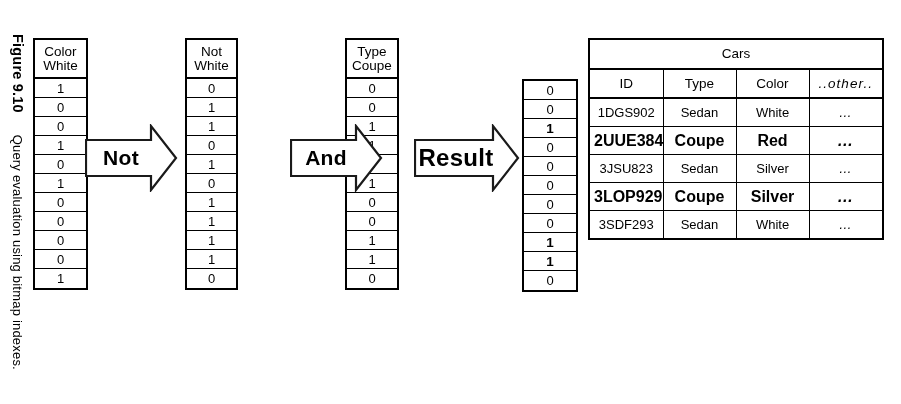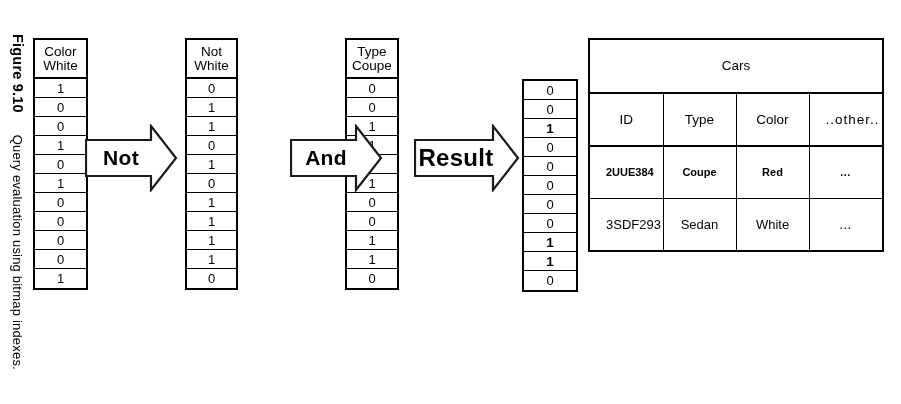--- a/index.html
+++ b/index.html
@@ -125,44 +125,44 @@
   #cars-table table {
     width: 100%;
     border-collapse: collapse;
     table-layout: fixed;
   }
   #cars-table td {
     border: 1.6px solid #000;
     text-align: center;
     font-size: 13px;
     height: 19px;
-    padding: 16px;
+    padding: 4px;
     line-height: 19px;
     overflow: hidden;
   }
   #cars-table td.title {
     border: none;
     border-bottom: 2.5px solid #000;
     font-size: 13.5px;
     height: 20px;
     line-height: 20px;
   }
   #cars-table tr.head-row td {
     border-bottom: 2.5px solid #000;
     border-top: none;
     font-size: 13.5px;
   }
   #cars-table tr.hl td {
     font-weight: bold;
-    font-size: 11px;
+    font-size: 16px;
   }
   #cars-table td.c-id    { width: 75px; text-align: center; }
   #cars-table td.c-type  { width: 72px; }
   #cars-table td.c-color { width: 77px; }
-  #cars-table td.c-other { width: 72px; letter-spacing: 1px; }
+  #cars-table td.c-other { width: 72px; letter-spacing: 1px; font-style: italic; }
   #cars-table td:first-child { border-left: none; }
   #cars-table td:last-child  { border-right: none; }
   #cars-table tr:last-child td { border-bottom: none; }
 </style>
 </head>
 <body>
 
 <div id="figure-caption">
   <span class="cap-num">Figure 9.10</span>
   <span style="display:inline-block;width:14px;"></span>
@@ -264,27 +264,45 @@
       <tr>
         <td class="title" colspan="4">Cars</td>
       </tr>
       <tr class="head-row">
         <td class="c-id">ID</td>
         <td class="c-type">Type</td>
         <td class="c-color">Color</td>
         <td class="c-other">..other..</td>
       </tr>
 
+      <tr>
+        <td class="c-id">1DGS902</td>
+        <td class="c-type">Sedan</td>
+        <td class="c-color">White</td>
+        <td class="c-other">…</td>
+      </tr>
       <tr class="hl">
         <td class="c-id">2UUE384</td>
         <td class="c-type">Coupe</td>
         <td class="c-color">Red</td>
         <td class="c-other">…</td>
       </tr>
       <tr>
+        <td class="c-id">3JSU823</td>
+        <td class="c-type">Sedan</td>
+        <td class="c-color">Silver</td>
+        <td class="c-other">…</td>
+      </tr>
+      <tr class="hl">
+        <td class="c-id">3LOP929</td>
+        <td class="c-type">Coupe</td>
+        <td class="c-color">Silver</td>
+        <td class="c-other">…</td>
+      </tr>
+      <tr>
         <td class="c-id">3SDF293</td>
         <td class="c-type">Sedan</td>
         <td class="c-color">White</td>
         <td class="c-other">…</td>
       </tr>
     </tbody>
   </table>
 </div>
 
 </body></html>

